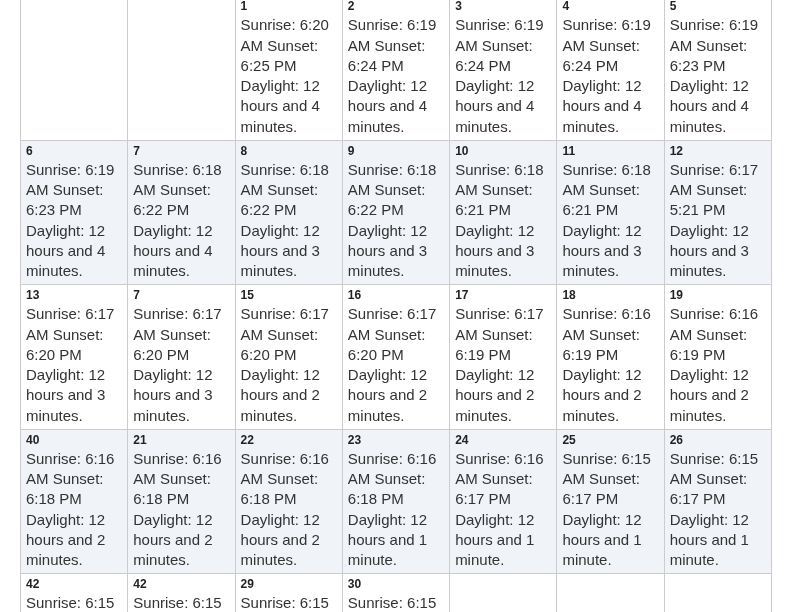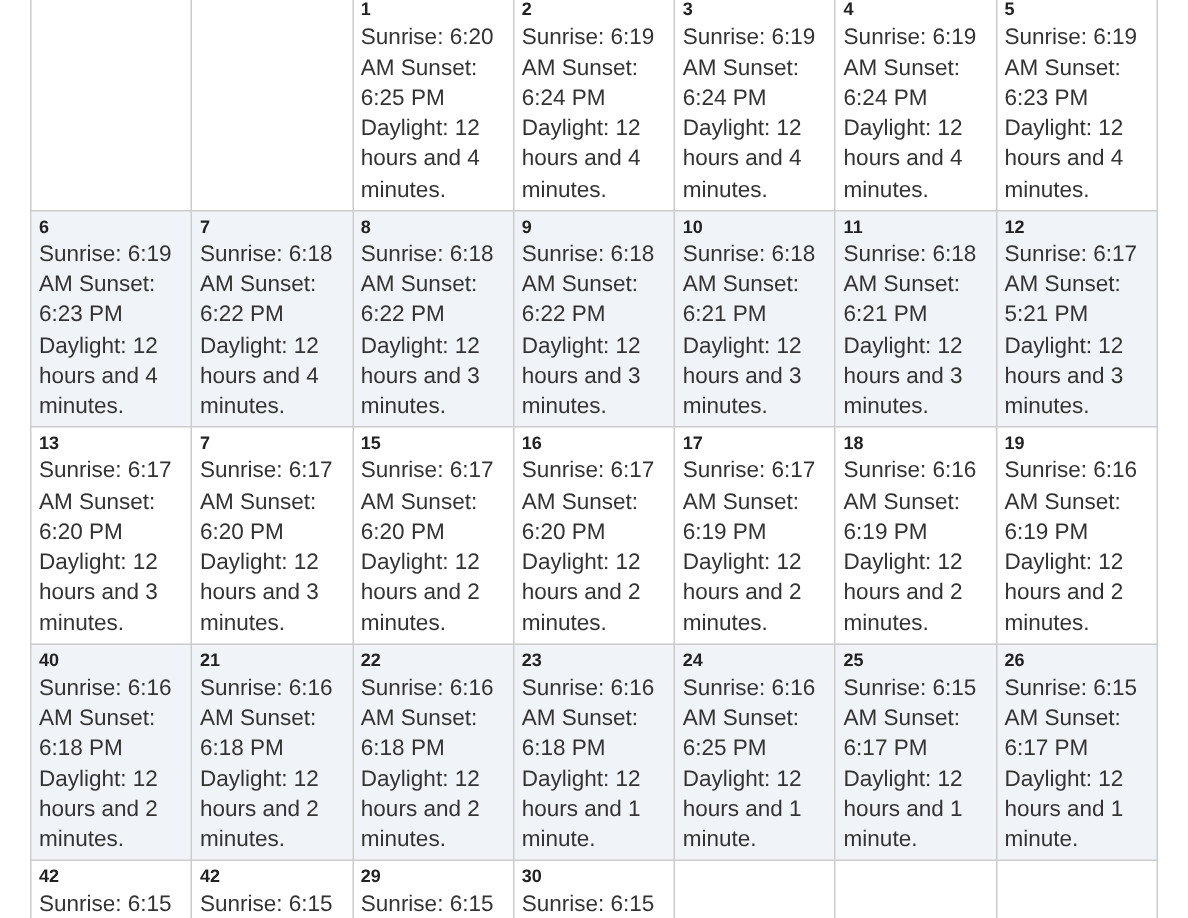--- a/index.html
+++ b/index.html
@@ -306,21 +306,21 @@
           <td>
             <span class="day-num">23</span>
             <div class="day-info">Sunrise: 6:16 AM
 Sunset: 6:18 PM
 Daylight: 12 hours
 and 1 minute.</div>
           </td>
           <td>
             <span class="day-num">24</span>
             <div class="day-info">Sunrise: 6:16 AM
-Sunset: 6:25 PM
+Sunset: 6:17 PM
 Daylight: 12 hours
 and 1 minute.</div>
           </td>
           <td>
             <span class="day-num">25</span>
             <div class="day-info">Sunrise: 6:15 AM
 Sunset: 6:17 PM
 Daylight: 12 hours
 and 1 minute.</div>
           </td>

